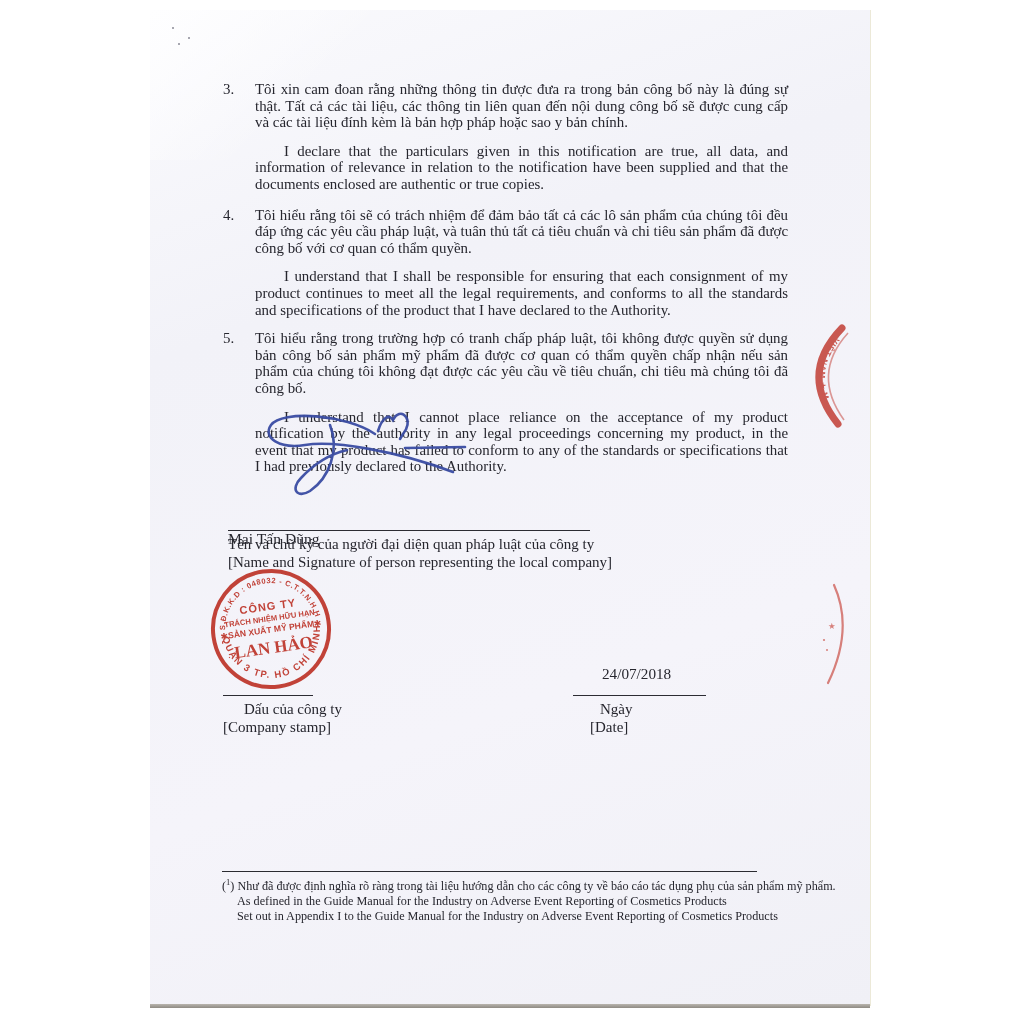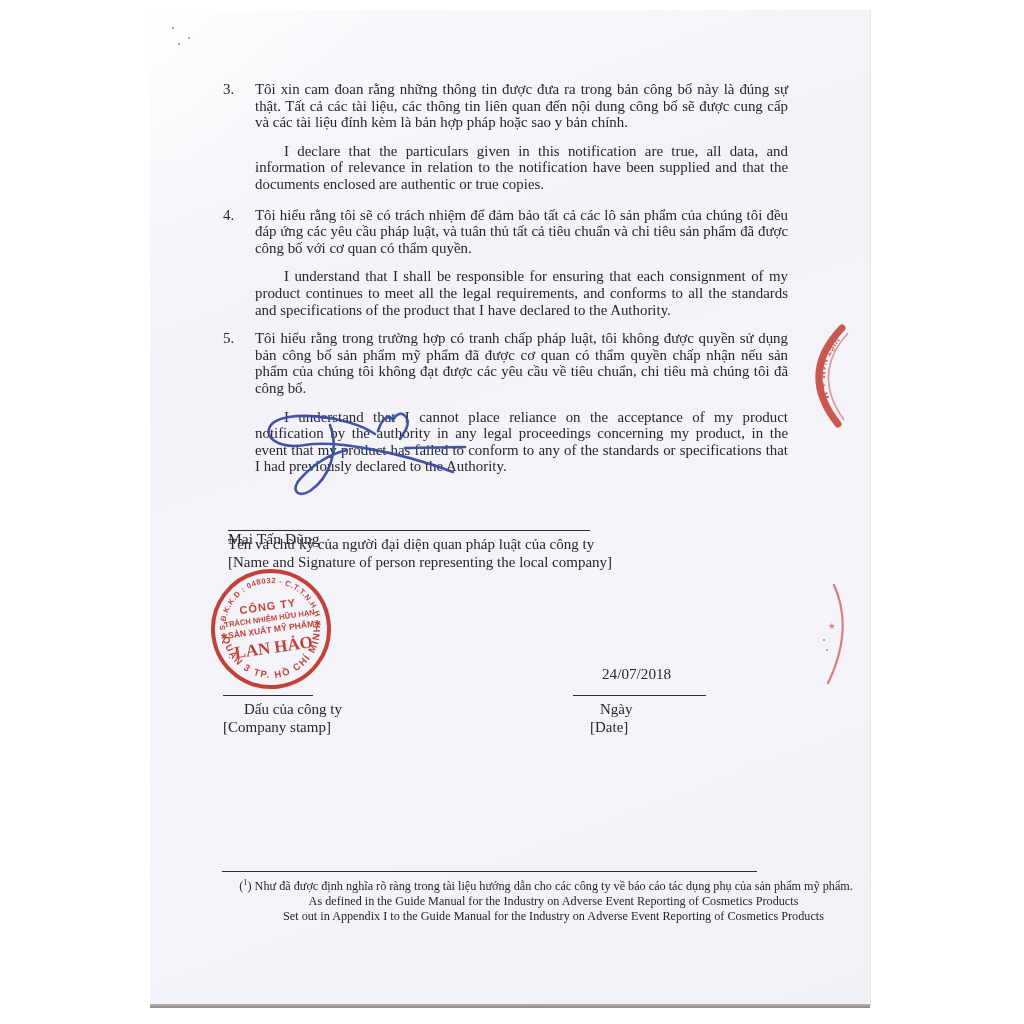--- a/index.html
+++ b/index.html
@@ -46,21 +46,21 @@
   .cstamp-vi{left:70px;top:690px;margin-left:24px;}
   .cstamp-en{left:73px;top:708px;}
 
   .date-val{left:452px;top:655px;font-size:15.2px;}
   .date-rule{left:423px;top:685px;width:133px;border-top:1.2px solid #2c2c33;}
   .date-vi{left:450px;top:690px;}
   .date-en{left:440px;top:708px;}
 
   .footnotes{left:72px;top:861px;width:648px;}
   .fn-rule{width:535px;border-top:1.6px solid #2b2b31;margin-bottom:3px;}
-  .fn-line{font-size:12.2px;line-height:14.9px;white-space:nowrap;text-align:center;}
+  .fn-line{font-size:12.2px;line-height:14.9px;white-space:nowrap;}
   .fn-en{padding-left:15px;}
   .fn-line sup{font-size:8.5px;}
 
   .side-stamp-1{left:638px;top:314px;mix-blend-mode:multiply;}
   .side-stamp-2{left:668px;top:573px;mix-blend-mode:multiply;}
 </style>
 </head>
 <body>
 
 <div class="edge-shadow"></div>

